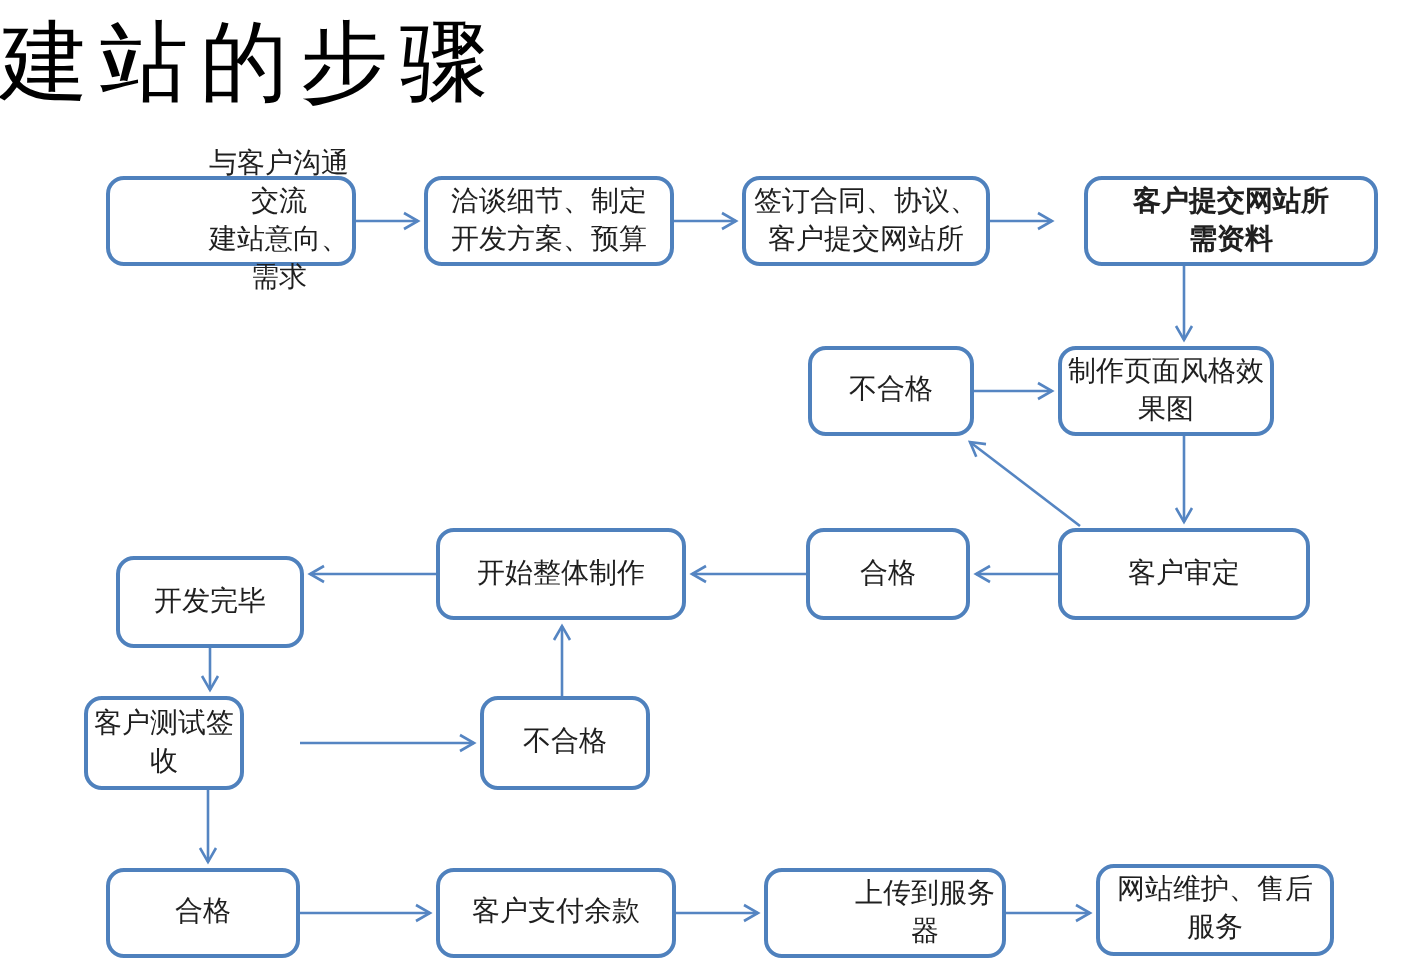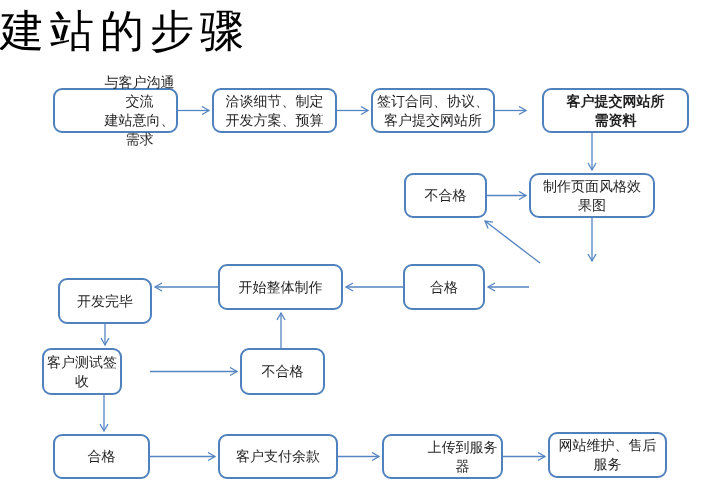--- a/index.html
+++ b/index.html
@@ -96,26 +96,27 @@
   <div class="node" style="left:53px;  top:88px;  width:125px; height:45px;padding-left:48px;">与客户沟通交流
 建站意向、需求</div>
   <div class="node" style="left:212px; top:88px;  width:125px; height:45px;">洽谈细节、制定
 开发方案、预算</div>
   <div class="node" style="left:371px; top:88px;  width:124px; height:45px;">签订合同、协议、
 客户提交网站所</div>
   <div class="node" style="left:542px; top:88px;  width:147px; height:45px;font-weight:bold;">客户提交网站所
 需资料</div>
 
   <div class="node" style="left:404px; top:173px; width:83px;  height:45px;">不合格</div>
-  <div class="node" style="left:529px; top:173px; width:126px; height:45px;border-radius:10px;">制作页面风格效
+  <div class="node" style="left:529px; top:173px; width:108px; height:45px;">制作页面风格效
 果图</div>
 
   <div class="node" style="left:58px;  top:264px; width:94px;  height:46px;margin-top:14px;">开发完毕</div>
   <div class="node" style="left:218px; top:264px; width:125px; height:46px;">开始整体制作</div>
   <div class="node" style="left:403px; top:264px; width:82px;  height:46px;">合格</div>
+  <div class="node" style="left:529px; top:264px; width:126px; height:46px;">客户审定</div>
 
   <div class="node" style="left:42px;  top:348px; width:80px;  height:47px;text-align:center;">客户测试签
 收</div>
   <div class="node" style="left:240px; top:348px; width:85px;  height:47px;">不合格</div>
 
   <div class="node" style="left:53px;  top:434px; width:97px;  height:45px;">合格</div>
   <div class="node" style="left:218px; top:434px; width:120px; height:45px;">客户支付余款</div>
   <div class="node" style="left:382px; top:434px; width:121px; height:45px;padding-left:40px;">上传到服务器</div>
   <div class="node" style="left:548px; top:432px; width:119px; height:46px;">网站维护、售后
 服务</div>

